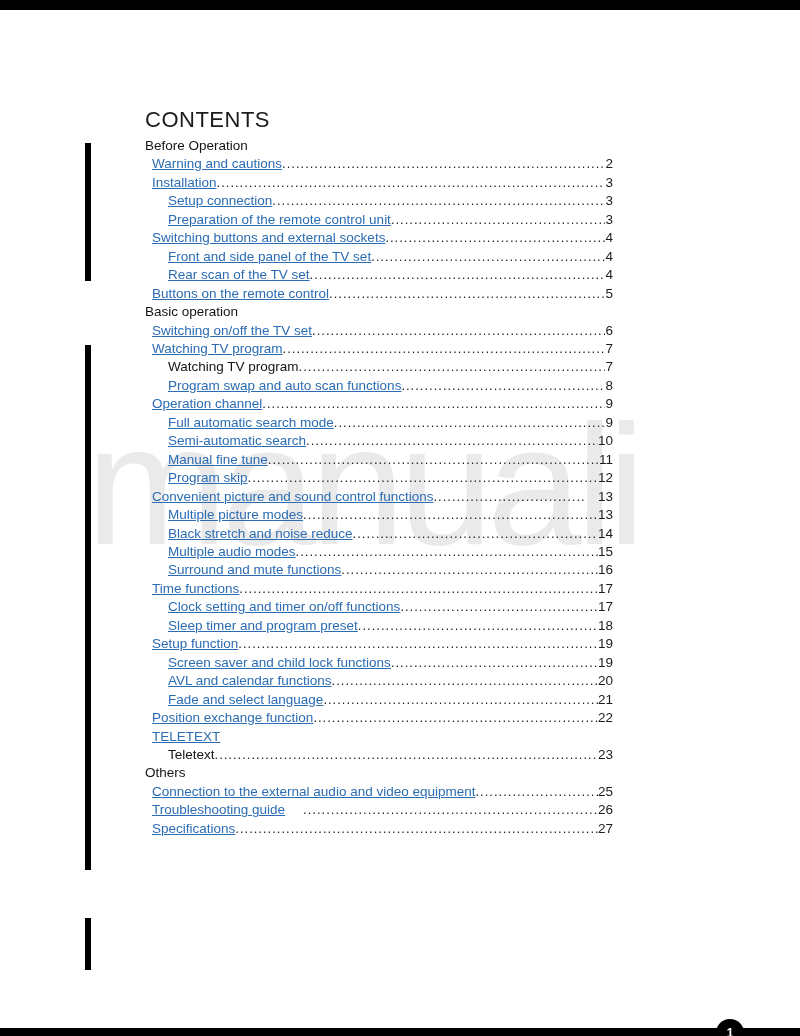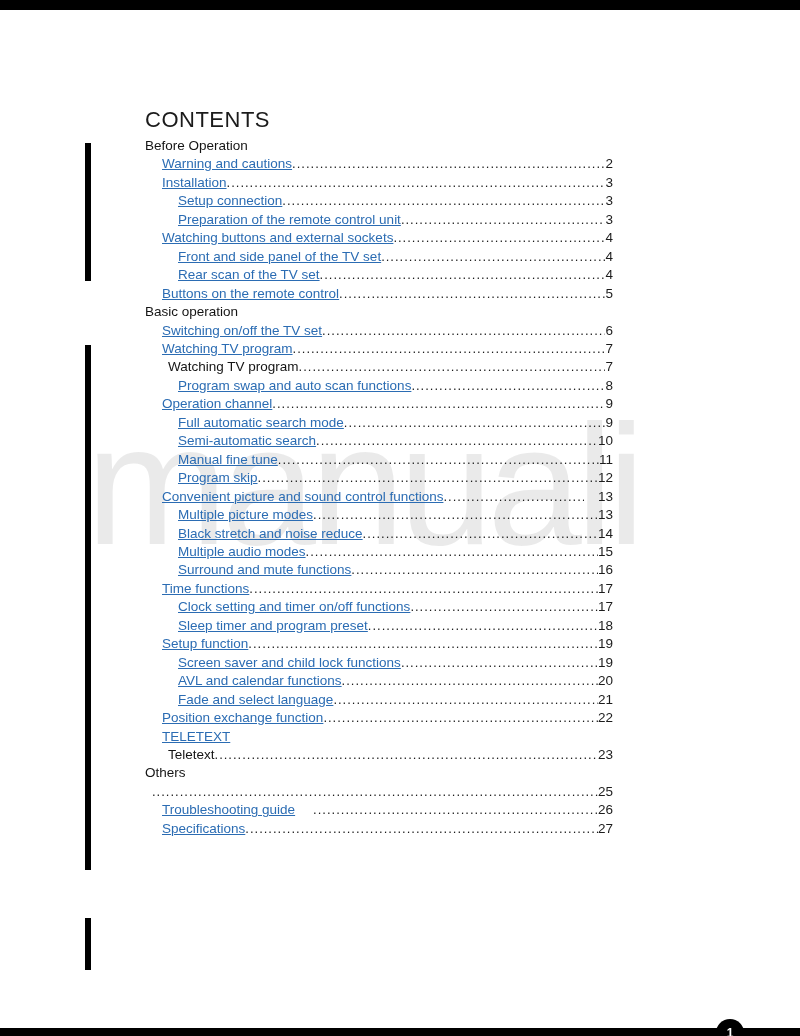--- a/index.html
+++ b/index.html
@@ -24,21 +24,21 @@
     font-size:22px;color:#1b1b1b;margin:12px 0 4px 0;font-weight:400;
     letter-spacing:0.5px;
   }
   .row{
     display:flex;align-items:baseline;white-space:nowrap;
     font-size:13.5px;line-height:18.45px;color:#141414;
   }
   .row.section{color:#141414;}
   .lvl1{padding-left:7px;}
   .lvl2{padding-left:23px;}
-  a.lnk{color:#2b6cb3;text-decoration:underline;cursor:pointer;margin-left:10px;}
+  a.lnk{color:#2b6cb3;text-decoration:underline;cursor:pointer;}
   .leader{
     flex:1 1 auto;min-width:6px;overflow:hidden;color:#1c1c1c;
   }
   .leader::after{
     content:"......................................................................................................................................................";
     letter-spacing:1px;font-size:13px;
   }
   .leader.leadgap{margin-left:18px;}
   .pnum{color:#1c1c1c;}
   .pnum.numgap{margin-left:14px;}
@@ -80,21 +80,21 @@
         <a class="lnk" href="#">Setup connection</a>
         <span class="leader"></span>
         <span class="pnum">3</span>
       </div>
       <div class="row lvl2">
         <a class="lnk" href="#">Preparation of the remote control unit</a>
         <span class="leader"></span>
         <span class="pnum">3</span>
       </div>
       <div class="row lvl1">
-        <a class="lnk" href="#">Watching buttons and external sockets</a>
+        <a class="lnk" href="#">Switching buttons and external sockets</a>
         <span class="leader"></span>
         <span class="pnum">4</span>
       </div>
       <div class="row lvl2">
         <a class="lnk" href="#">Front and side panel of the TV set</a>
         <span class="leader"></span>
         <span class="pnum">4</span>
       </div>
       <div class="row lvl2">
         <a class="lnk" href="#">Rear scan of the TV set</a>
@@ -224,20 +224,21 @@
       </div>
       <div class="row lvl2">
         <span>Teletext</span>
         <span class="leader"></span>
         <span class="pnum">23</span>
       </div>
       <div class="row lvl0 section">
         <span>Others</span>
       </div>
       <div class="row lvl1">
+        <a class="lnk" href="#">Connection to the external audio and video equipment</a>
         <span class="leader"></span>
         <span class="pnum">25</span>
       </div>
       <div class="row lvl1">
         <a class="lnk" href="#">Troubleshooting guide</a>
         <span class="leader leadgap"></span>
         <span class="pnum">26</span>
       </div>
       <div class="row lvl1">
         <a class="lnk" href="#">Specifications</a>

